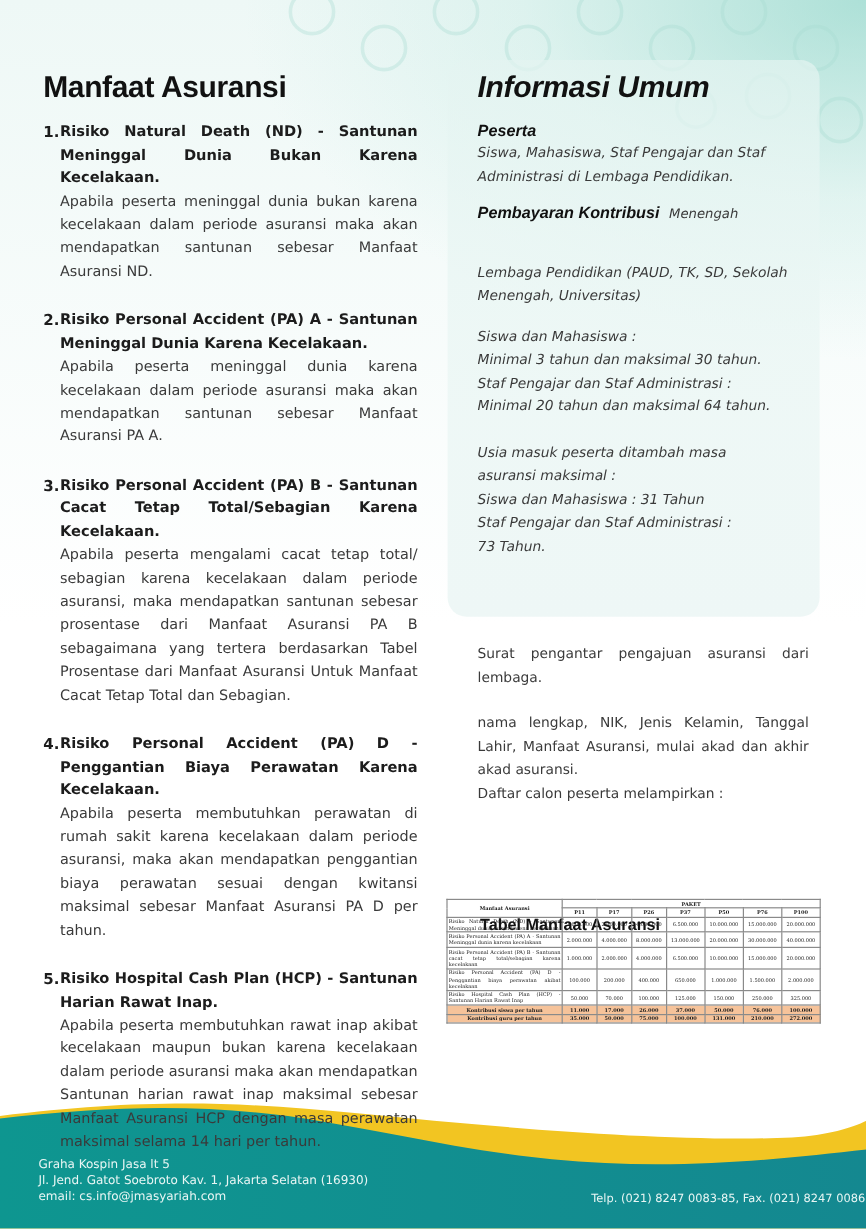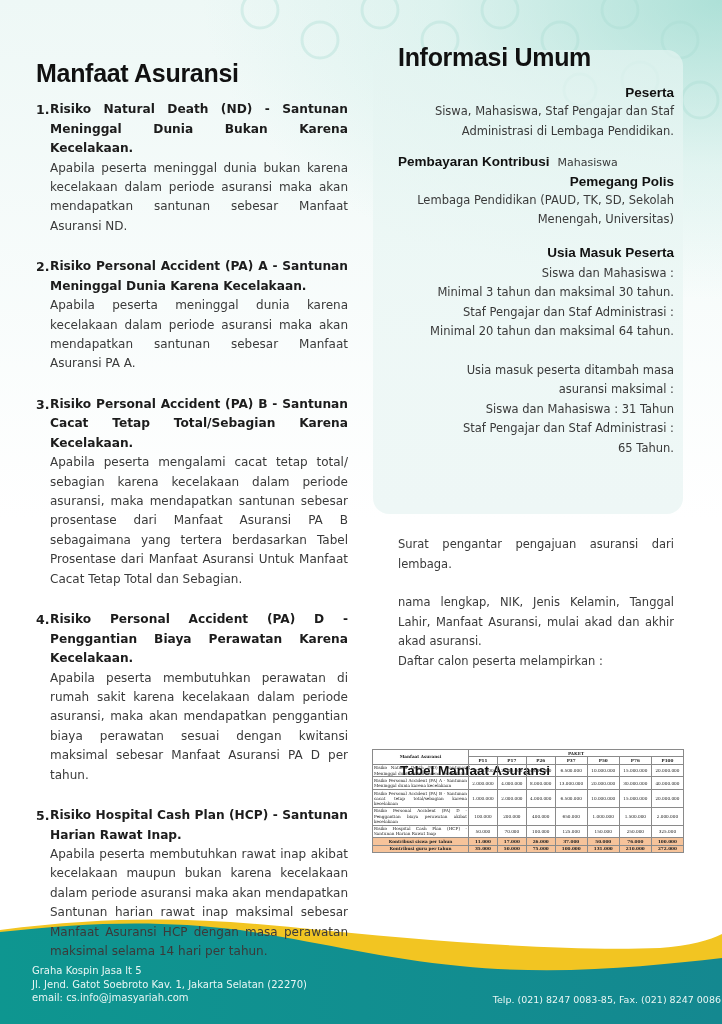--- a/index.html
+++ b/index.html
@@ -22,21 +22,21 @@
     opacity: 0.35;
   }
   .card {
     position: absolute; left: 373px; top: 50px; width: 310px; height: 464px;
     border-radius: 16px;
     background: linear-gradient(180deg, rgba(228,244,241,0.7) 0%, rgba(236,247,245,0.85) 60%, #eef7f6 100%);
     z-index: 1;
   }
   .col { position: absolute; z-index: 2; }
   .left { left: 36px; top: 56px; width: 312px; }
-  .right { left: 398px; top: 40px; width: 276px; }
+  .right { left: 398px; top: 56px; width: 276px; font-style: italic; }
   h1 {
     font-family: "Liberation Sans", sans-serif;
     font-weight: 700; font-size: 25px; color: #111;
     letter-spacing: -0.3px; line-height: 34px;
   }
   .item { position: relative; padding-left: 14px; margin-bottom: 21px; }
   .item .num {
     position: absolute; left: 0; top: 0;
     font-size: 12.5px; font-weight: 600; color: #1c1c1c; line-height: 19.5px;
   }
@@ -48,21 +48,21 @@
     font-size: 12px; color: #3a3a3a; line-height: 19.4px; text-align: justify;
   }
   .left .list { margin-top: 10px; }
   .sec-h {
     font-family: "Liberation Sans", sans-serif;
     font-weight: 700; font-size: 13.5px; color: #111; line-height: 18px;
   }
   .sec-p { font-size: 11.5px; color: #3a3a3a; line-height: 19.5px; }
   .inline-row { display: flex; align-items: baseline; gap: 8px; }
   .inline-row .sec-p { font-size: 11px; }
-  .block { margin-bottom: 12px; text-align: right; }
+  .block { margin-bottom: 12px; }
   .gap { height: 19px; }
   .right2 { left: 398px; top: 535px; width: 276px; }
   .right2 .sec-p { text-align: justify; }
   .tbl-title { position: absolute; left: 400px; top: 722px; z-index: 2; margin-top: 40px; }
   table.mt {
     position: absolute; left: 372px; top: 749px; width: 312px; z-index: 2;
     border-collapse: collapse; font-family: "DejaVu Serif", "Liberation Serif", serif;
     font-size: 4.2px; color: #222;
   }
   table.mt td, table.mt th {
@@ -137,42 +137,40 @@
 </div>
 
 <div class="col right">
   <h1 style="margin-bottom:10px;">Informasi Umum</h1>
 
   <div class="block">
     <div class="sec-h">Peserta</div>
     <div class="sec-p">Siswa, Mahasiswa, Staf Pengajar dan Staf Administrasi di Lembaga Pendidikan.</div>
   </div>
 
-  <div class="block inline-row" style="margin-bottom:0;">
+  <div class="block inline-row" style="margin-bottom:29px;">
     <span class="sec-h">Pembayaran Kontribusi</span>
-    <span class="sec-p">Mahasiswa</span>
+    <span class="sec-p">Menengah</span>
   </div>
 
   <div class="block" style="margin-bottom:14px;">
-    <div class="sec-h">Pemegang Polis</div>
     <div class="sec-p">Lembaga Pendidikan (PAUD, TK, SD, Sekolah Menengah, Universitas)</div>
   </div>
 
   <div class="block">
-    <div class="sec-h" style="margin-bottom:2px;">Usia Masuk Peserta</div>
     <div class="sec-p">Siswa dan Mahasiswa :</div>
     <div class="sec-p">Minimal 3 tahun dan maksimal 30 tahun.</div>
     <div class="sec-p">Staf Pengajar dan Staf Administrasi :</div>
     <div class="sec-p">Minimal 20 tahun dan maksimal 64 tahun.</div>
     <div class="gap"></div>
     <div class="sec-p">Usia masuk peserta ditambah masa</div>
     <div class="sec-p">asuransi maksimal :</div>
     <div class="sec-p">Siswa dan Mahasiswa : 31 Tahun</div>
     <div class="sec-p">Staf Pengajar dan Staf Administrasi :</div>
-    <div class="sec-p">65 Tahun.</div>
+    <div class="sec-p">73 Tahun.</div>
   </div>
 </div>
 
 <div class="col right2">
   <div class="sec-p">Surat pengantar pengajuan asuransi dari lembaga.</div>
   <div class="gap"></div>
   <div class="sec-p">nama lengkap, NIK, Jenis Kelamin, Tanggal Lahir, Manfaat Asuransi, mulai akad dan akhir akad asuransi.</div>
   <div class="sec-p">Daftar calon peserta melampirkan :</div>
 </div>
 
@@ -274,16 +272,16 @@
       <stop offset="0" stop-color="#0e9690"></stop>
       <stop offset="1" stop-color="#148890"></stop>
     </linearGradient>
   </defs>
   <path d="M0,30 C120,15 200,18 300,28 C420,40 560,52 660,48 C690,46 710,40 722,34 L722,124 L0,124 Z" fill="#f2c522"></path>
   <path d="M0,32 C90,22 160,20 240,30 C320,42 380,58 460,66 C560,76 650,66 722,58 L722,124 L0,124 Z" fill="url(#tealg)"></path>
 </svg>
 
 <div class="foot-left">
   <div>Graha Kospin Jasa lt 5</div>
-  <div>Jl. Jend. Gatot Soebroto Kav. 1, Jakarta Selatan (22270)</div>
+  <div>Jl. Jend. Gatot Soebroto Kav. 1, Jakarta Selatan (16930)</div>
   <div>email: cs.info@jmasyariah.com</div>
 </div>
 <div class="foot-right">Telp. (021) 8247 0083-85, Fax. (021) 8247 0086</div>
 
 </body></html>

